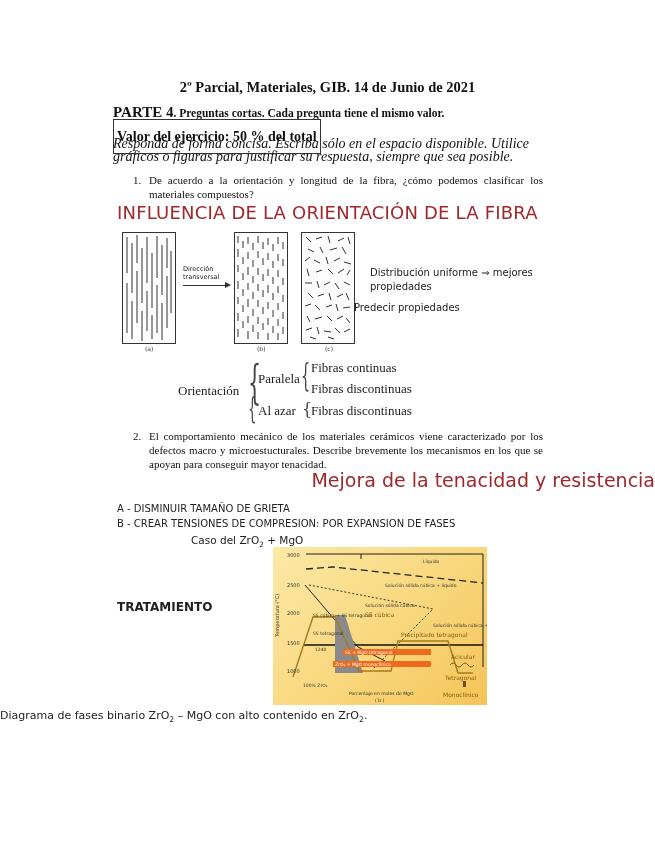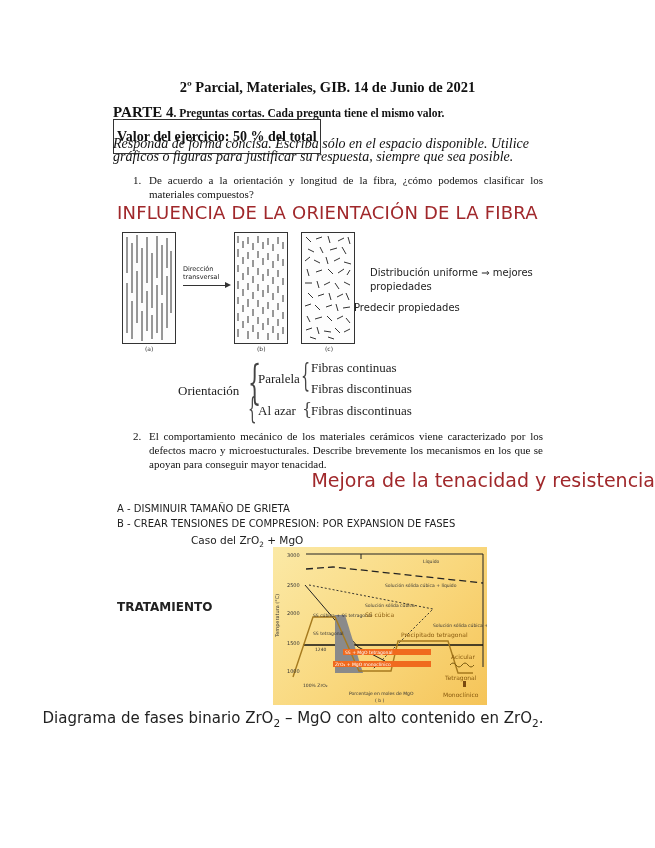--- a/index.html
+++ b/index.html
@@ -29,21 +29,21 @@
   .tree { left: 178px; top: 359px; width: 260px; height: 66px; font-size: 13px; color: #222; }
   .tree span { position: absolute; white-space: nowrap; }
   .brace { font-family: "DejaVu Serif", serif; color: #444; }
   .list-sans { font-family: "DejaVu Sans", sans-serif; font-size: 10px; color: #222; white-space: nowrap; }
   .la { left: 117px; top: 503px; }
   .lb { left: 117px; top: 518px; }
   .lc { left: 191px; top: 534px; font-size: 10.5px; }
   .ld { left: 117px; top: 564px; font-weight: bold; font-size: 12px; margin-top: 36px; }
   .diagram { left: 273px; top: 547px; width: 214px; height: 158px; background: linear-gradient(135deg, #fbe9a6 0%, #f9d77c 55%, #f5c458 100%); overflow: hidden; }
   .diagram svg { position: absolute; left: 0; top: 0; }
-  .caption { left: 0; width: 586px; top: 709px; text-align: center; font-family: "DejaVu Sans", sans-serif; font-size: 15px; color: #222; }
+  .caption { left: 0; width: 586px; top: 709px; text-align: left; font-family: "DejaVu Sans", sans-serif; font-size: 11px; color: #222; }
   sub { font-size: 70%; }
 </style>
 </head>
 <body>
 
 <div class="abs title">2º Parcial, Materiales, GIB. 14 de Junio de 2021</div>
 
 <div class="abs parte">
   <span class="big">PARTE 4</span><span class="small">. Preguntas cortas. Cada pregunta tiene el mismo valor.</span>
 </div>

